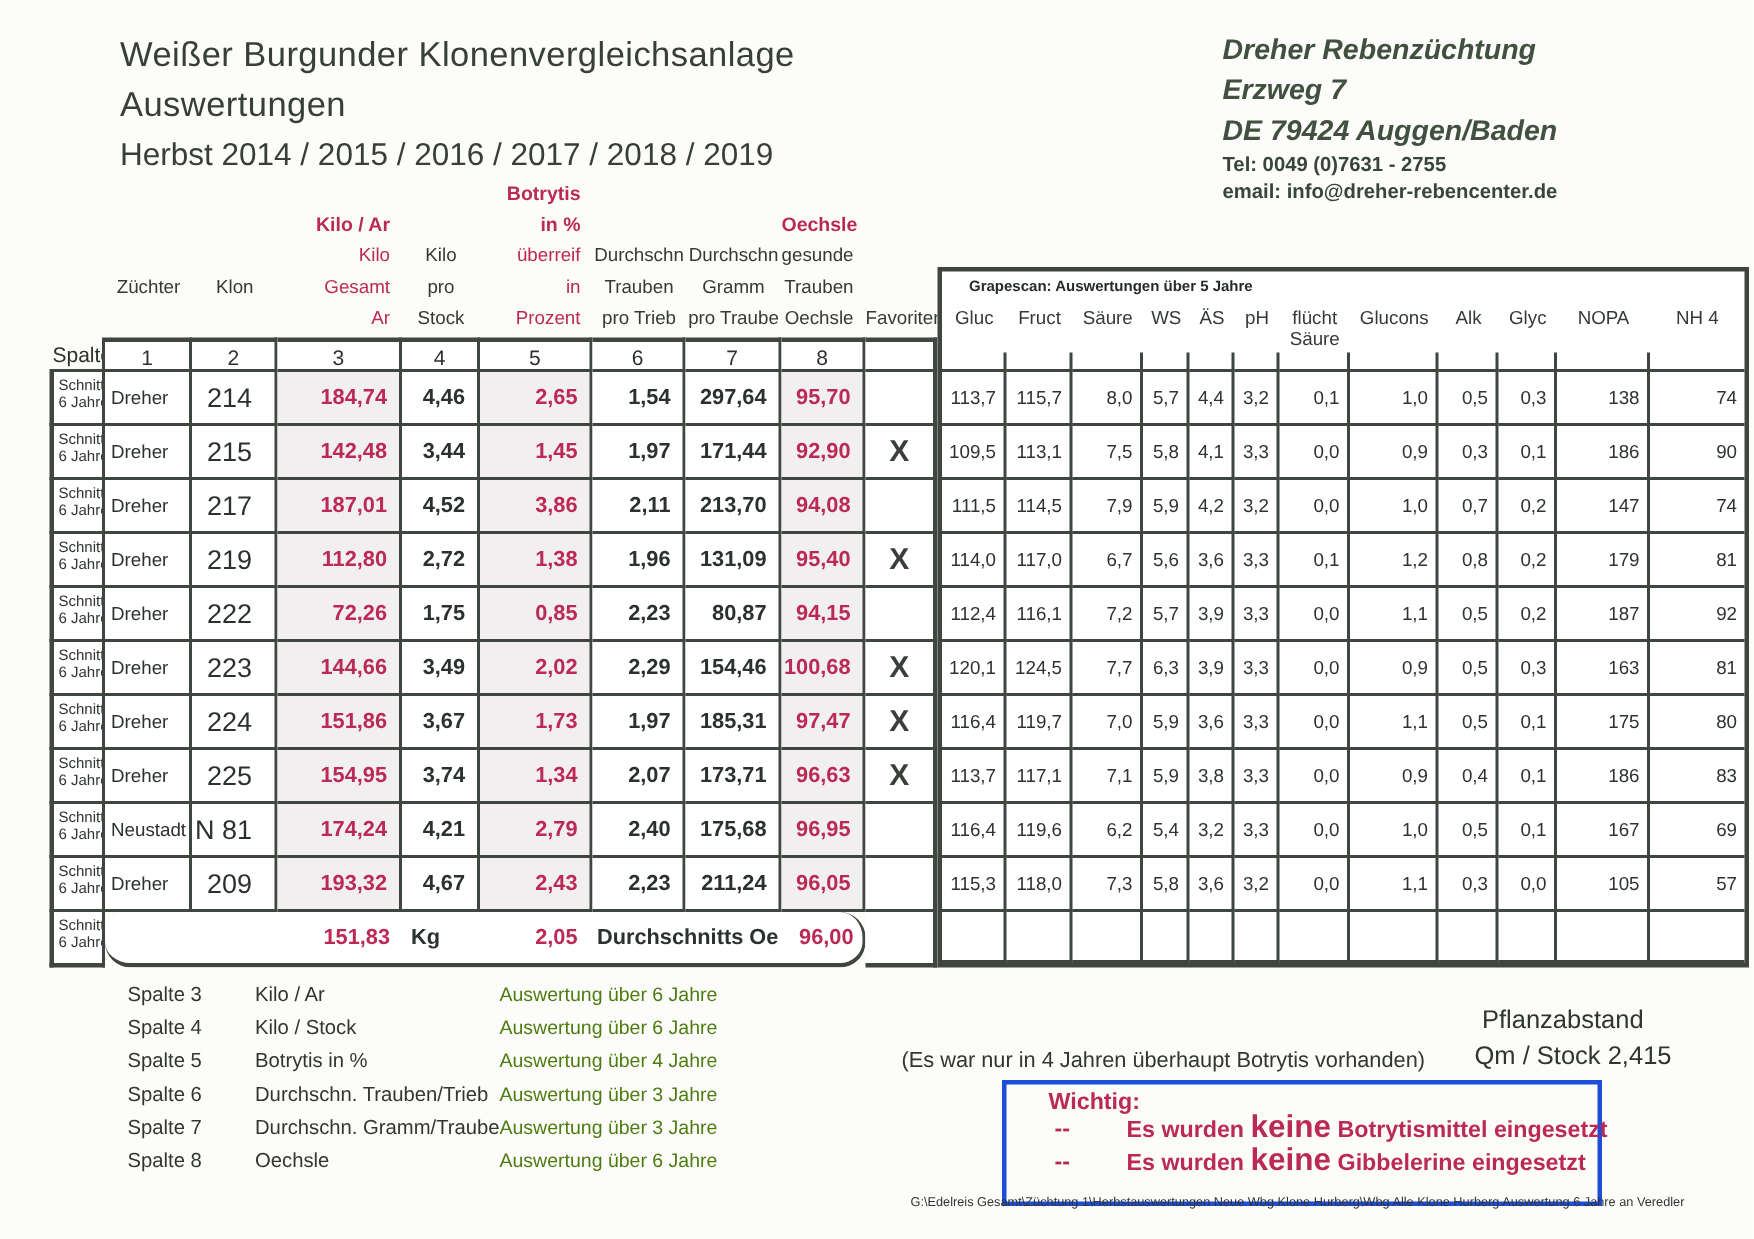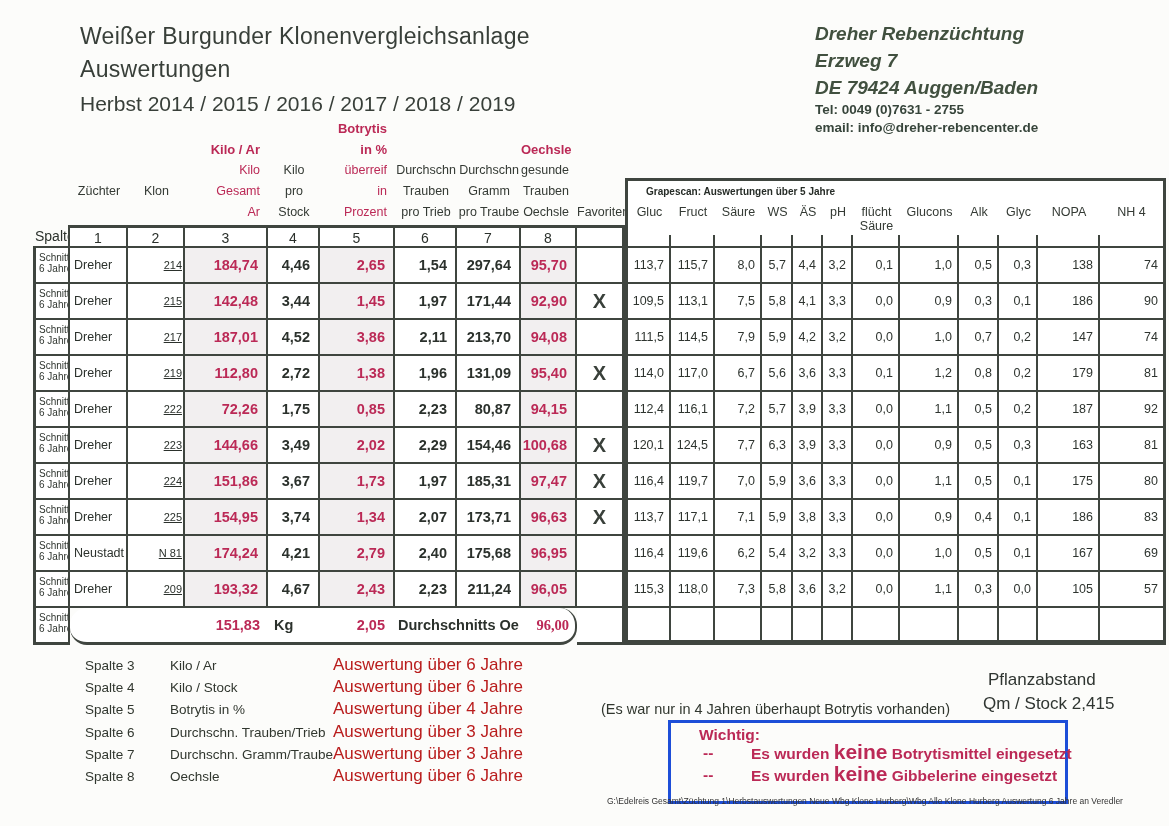--- a/index.html
+++ b/index.html
@@ -37,21 +37,21 @@
   .lc{border-right:2px solid var(--bd);border-bottom:2px solid var(--bd);background:#fff;
       font-size:14.5px;color:var(--val);overflow:hidden;white-space:nowrap;}
   .lc.bt3{border-top:3px solid var(--bd);}
   .lc.bl3{border-left:3px solid var(--bd);}
   .lc.br3{border-right:3px solid var(--bd);}
   .lc.bb3{border-bottom:3px solid var(--bd);}
   .lc.spl{border-top:none;border-left:none;background:transparent;font-size:14px;line-height:23px;padding-left:2px;}
   .lc.num{text-align:center;line-height:21px;font-size:14px;}
   .lc.rowlab{font-size:10px;line-height:11px;padding:4px 0 0 3px;color:#2f352f;}
   .lc.zu{font-size:12.5px;line-height:34px;padding-left:4px;}
-  .lc.kl{font-size:11px;line-height:34px;text-align:right;padding-right:1px;text-decoration:underline;}
+  .lc.kl{font-size:18px;line-height:34px;text-align:right;padding-right:15px;}
   .lc.v{font-weight:bold;text-align:right;padding-right:8px;line-height:34px;}
   .lc.vr{color:var(--red);background:var(--shade);}
   .lc.fav{text-align:center;font-weight:bold;font-size:20px;line-height:34px;color:#39403a;}
   .lc.span-cell{position:relative;border-radius:17px;}
   .sumtxt{position:absolute;top:0;line-height:34px;font-weight:bold;font-size:14.5px;white-space:nowrap;}
   .sumtxt.red{color:var(--red);}
 
   
   .ggrid{position:absolute;left:625px;top:178px;display:grid;border:3px solid var(--bd);background:#fff;
     grid-template-columns:43px 44px 47px 31px 30px 30px 47px 59px 40px 39px 62px 63px;
@@ -60,21 +60,21 @@
   .glab{font-size:12.5px;text-align:center;line-height:18px;color:var(--ink);white-space:nowrap;}
   .gsub{line-height:10px;}
   .gc{border-right:2px solid var(--bd);border-bottom:2px solid var(--bd);
       font-size:12.5px;color:#2e342f;text-align:right;padding-right:5px;line-height:34px;white-space:nowrap;}
   .gc.lastcol{border-right:none;}
 
   
   .legend{position:absolute;left:85px;top:655px;display:grid;
     grid-template-columns:85px 163px 262px auto;grid-auto-rows:22.2px;align-items:baseline;}
   .l-col,.l-name{font-size:13.5px;color:#31372f;white-space:nowrap;}
-  .l-eval{font-size:17px;color:#b91c1c;white-space:nowrap;}
+  .l-eval{font-size:13px;color:#4d7c0f;white-space:nowrap;}
   .l-note{font-size:14.5px;color:#31372f;white-space:nowrap;padding-left:6px;}
   .pflanz{position:absolute;left:983px;top:668px;font-size:17px;color:#2f3531;line-height:24px;}
   .pflanz div:first-child{padding-left:5px;}
   .wichtig{position:absolute;left:668px;top:720px;width:400px;height:84px;border:3px solid #1d4ed8;background:var(--paper);}
   .w-title{font-size:15.5px;font-weight:bold;color:var(--red);margin:3px 0 0 28px;}
   .w-item{position:relative;height:22px;color:var(--red);font-weight:bold;font-size:15.5px;white-space:nowrap;}
   .w-dash{position:absolute;left:32px;top:0;}
   .w-body{position:absolute;left:80px;top:0;}
   .w-big{font-size:21px;line-height:15px;}
   .footer{position:absolute;left:607px;top:796px;font-size:8.5px;color:#333;white-space:nowrap;}
@@ -268,21 +268,21 @@
       <div class="lc fav br3"></div>
       <div class="lc rowlab bl3 bb3">
         <div>Schnitt</div>
         <div>6 Jahre</div>
       </div>
       <div class="lc span-cell bb3" style="grid-column: 2 / 10;">
         <span class="sumtxt red" style="left: 90px; width: 100px; text-align: right;">151,83</span>
         <span class="sumtxt" style="left: 204px;">Kg</span>
         <span class="sumtxt red" style="left: 215px; width: 100px; text-align: right;">2,05</span>
         <span class="sumtxt" style="left: 328px;">Durchschnitts Oe</span>
-        <span class="sumtxt red" style="left: 399px; width: 100px; text-align: right; font-family: Liberation Serif, serif;">96,00</span>
+        <span class="sumtxt red" style="left: 399px; width: 100px; text-align: right;">96,00</span>
       </div>
       <div class="lc br3 bb3"></div>
     </div>
   <div id="ggrid" class="ggrid">
       <div class="gtitle">Grapescan:  Auswertungen über 5 Jahre</div>
       <div class="glab">Gluc</div>
       <div class="glab">Fruct</div>
       <div class="glab">Säure</div>
       <div class="glab">WS</div>
       <div class="glab">ÄS</div>

